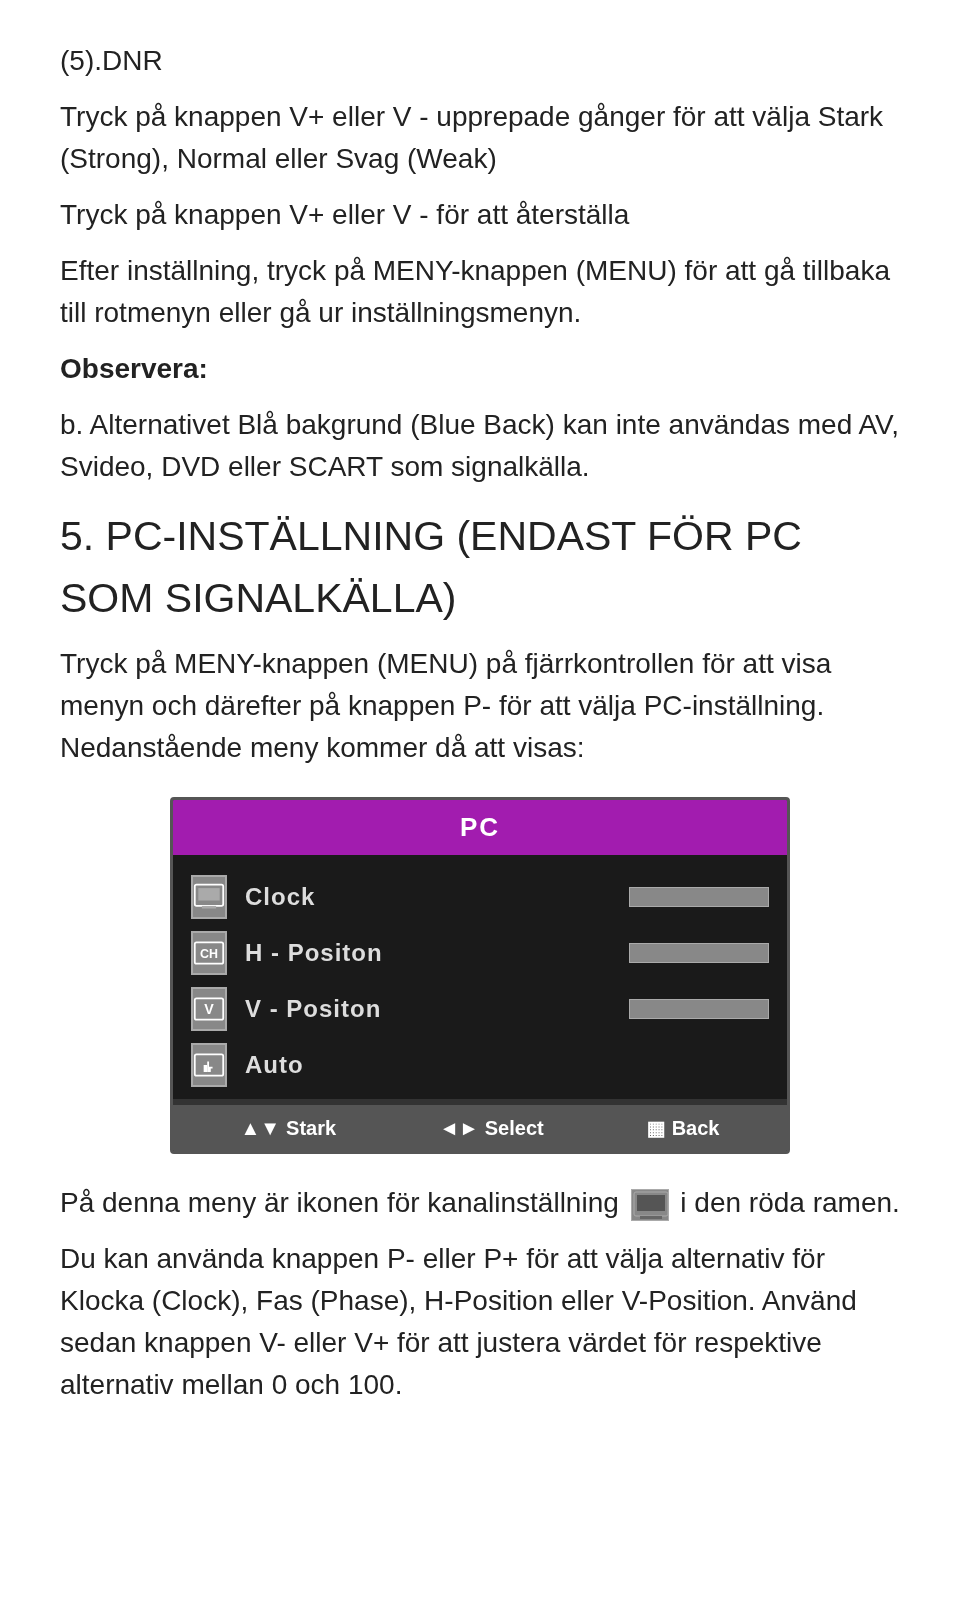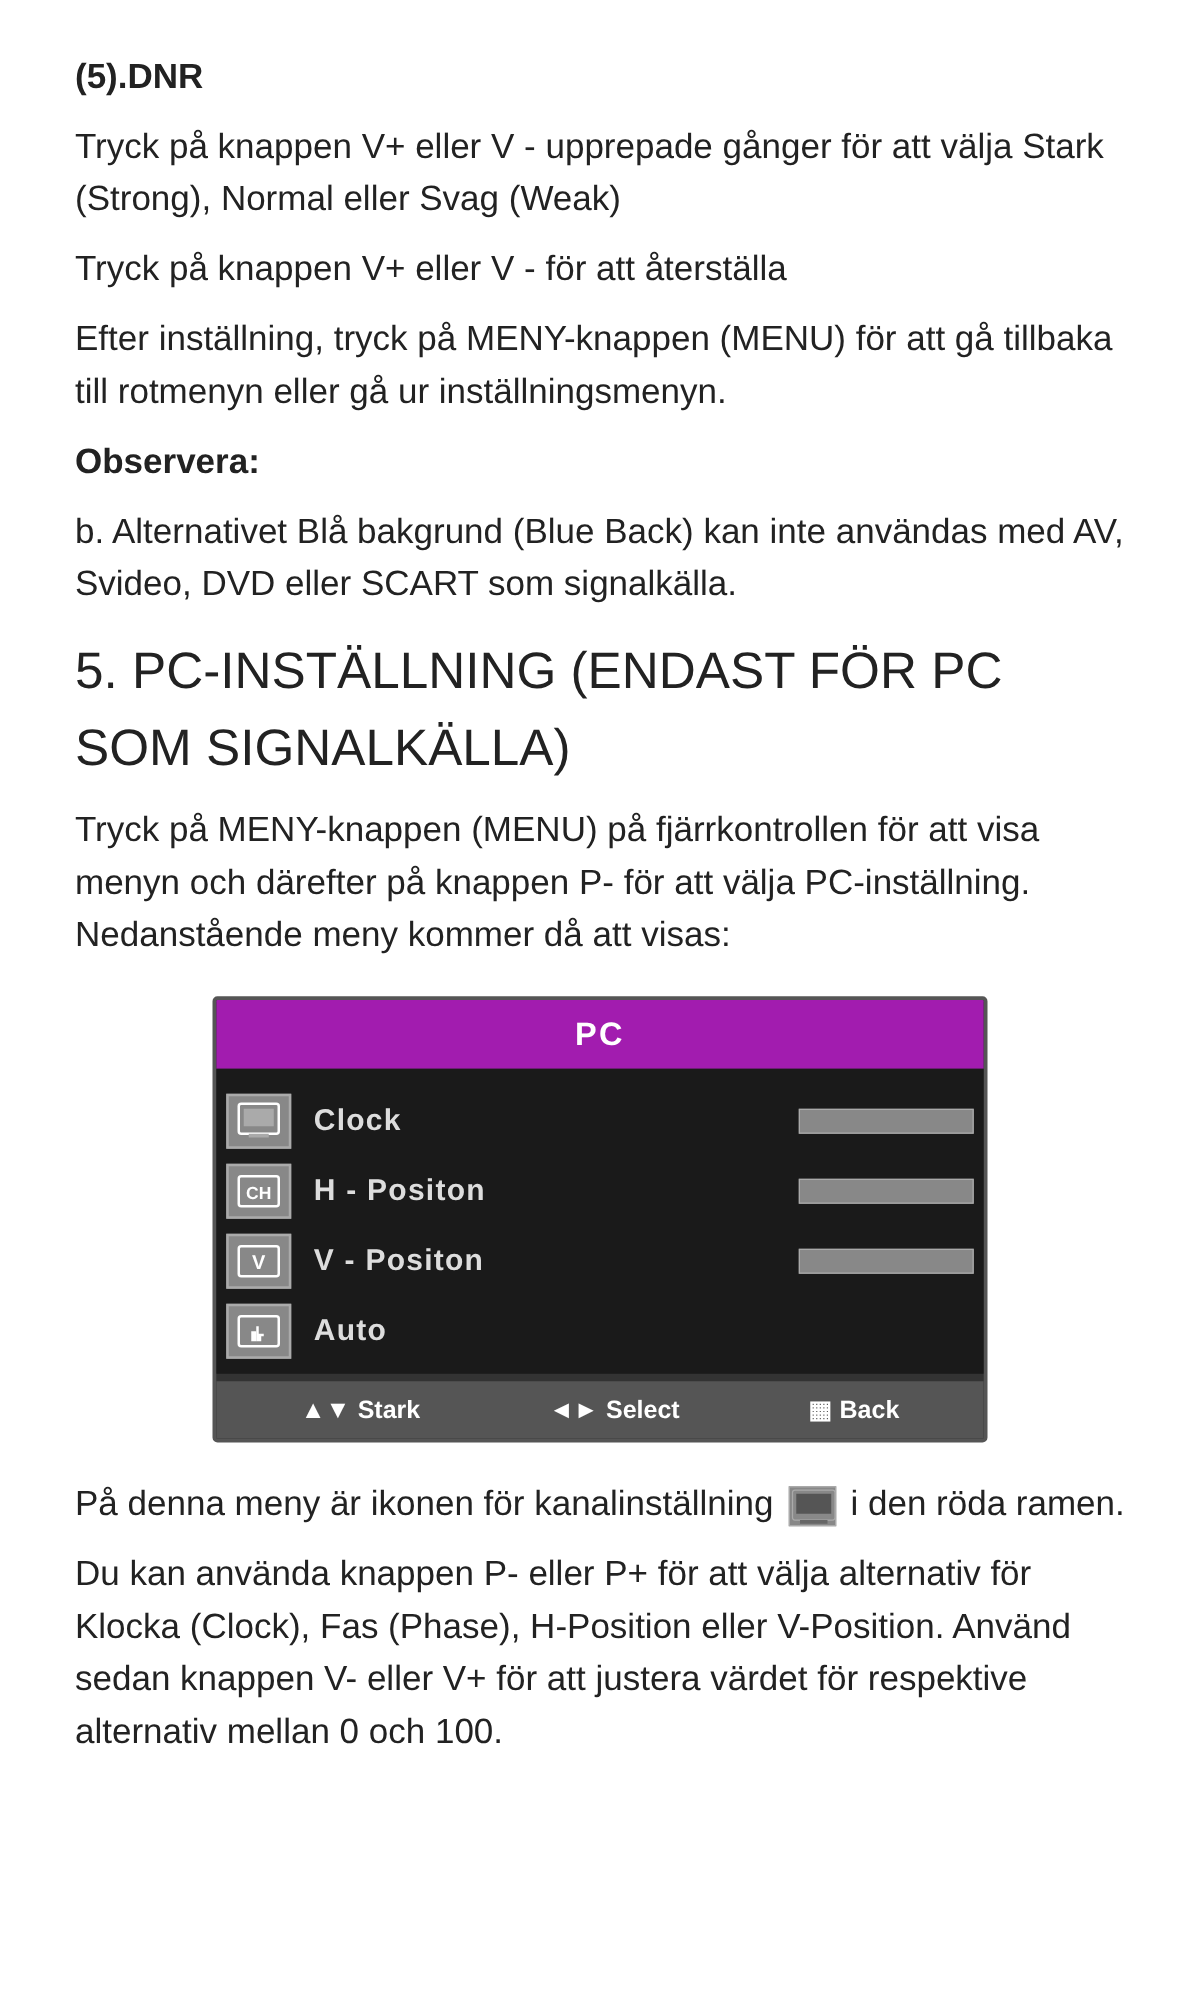--- a/index.html
+++ b/index.html
@@ -11,21 +11,21 @@
       font-size: 28px;
       color: #222;
       padding: 40px 60px;
     }
     .content-block {
       line-height: 1.5;
     }
     .content-block p {
       margin-bottom: 14px;
     }
-    .bold { font-weight: bold; }
+    .bold { font-weight: normal; }
     .note-label { font-weight: bold; }
     .section-title {
       font-weight: normal;
       font-size: 41px;
       margin-top: 18px;
       margin-bottom: 10px;
     }
     
     .pc-menu-wrapper {
       margin: 28px auto;
@@ -44,25 +44,25 @@
       padding: 8px 0;
       letter-spacing: 2px;
     }
     .pc-menu-body {
       background: #1a1a1a;
       padding: 14px 0 6px 0;
     }
     .pc-menu-row {
       display: flex;
       align-items: center;
-      padding: 6px 8px;
+      padding: 6px 18px;
       min-height: 52px;
     }
     .pc-menu-icon {
-      width: 52px;
+      width: 36px;
       height: 44px;
       background: #888;
       border: 2px solid #aaa;
       display: flex;
       align-items: center;
       justify-content: center;
       margin-right: 18px;
       flex-shrink: 0;
       color: #fff;
       font-size: 18px;

